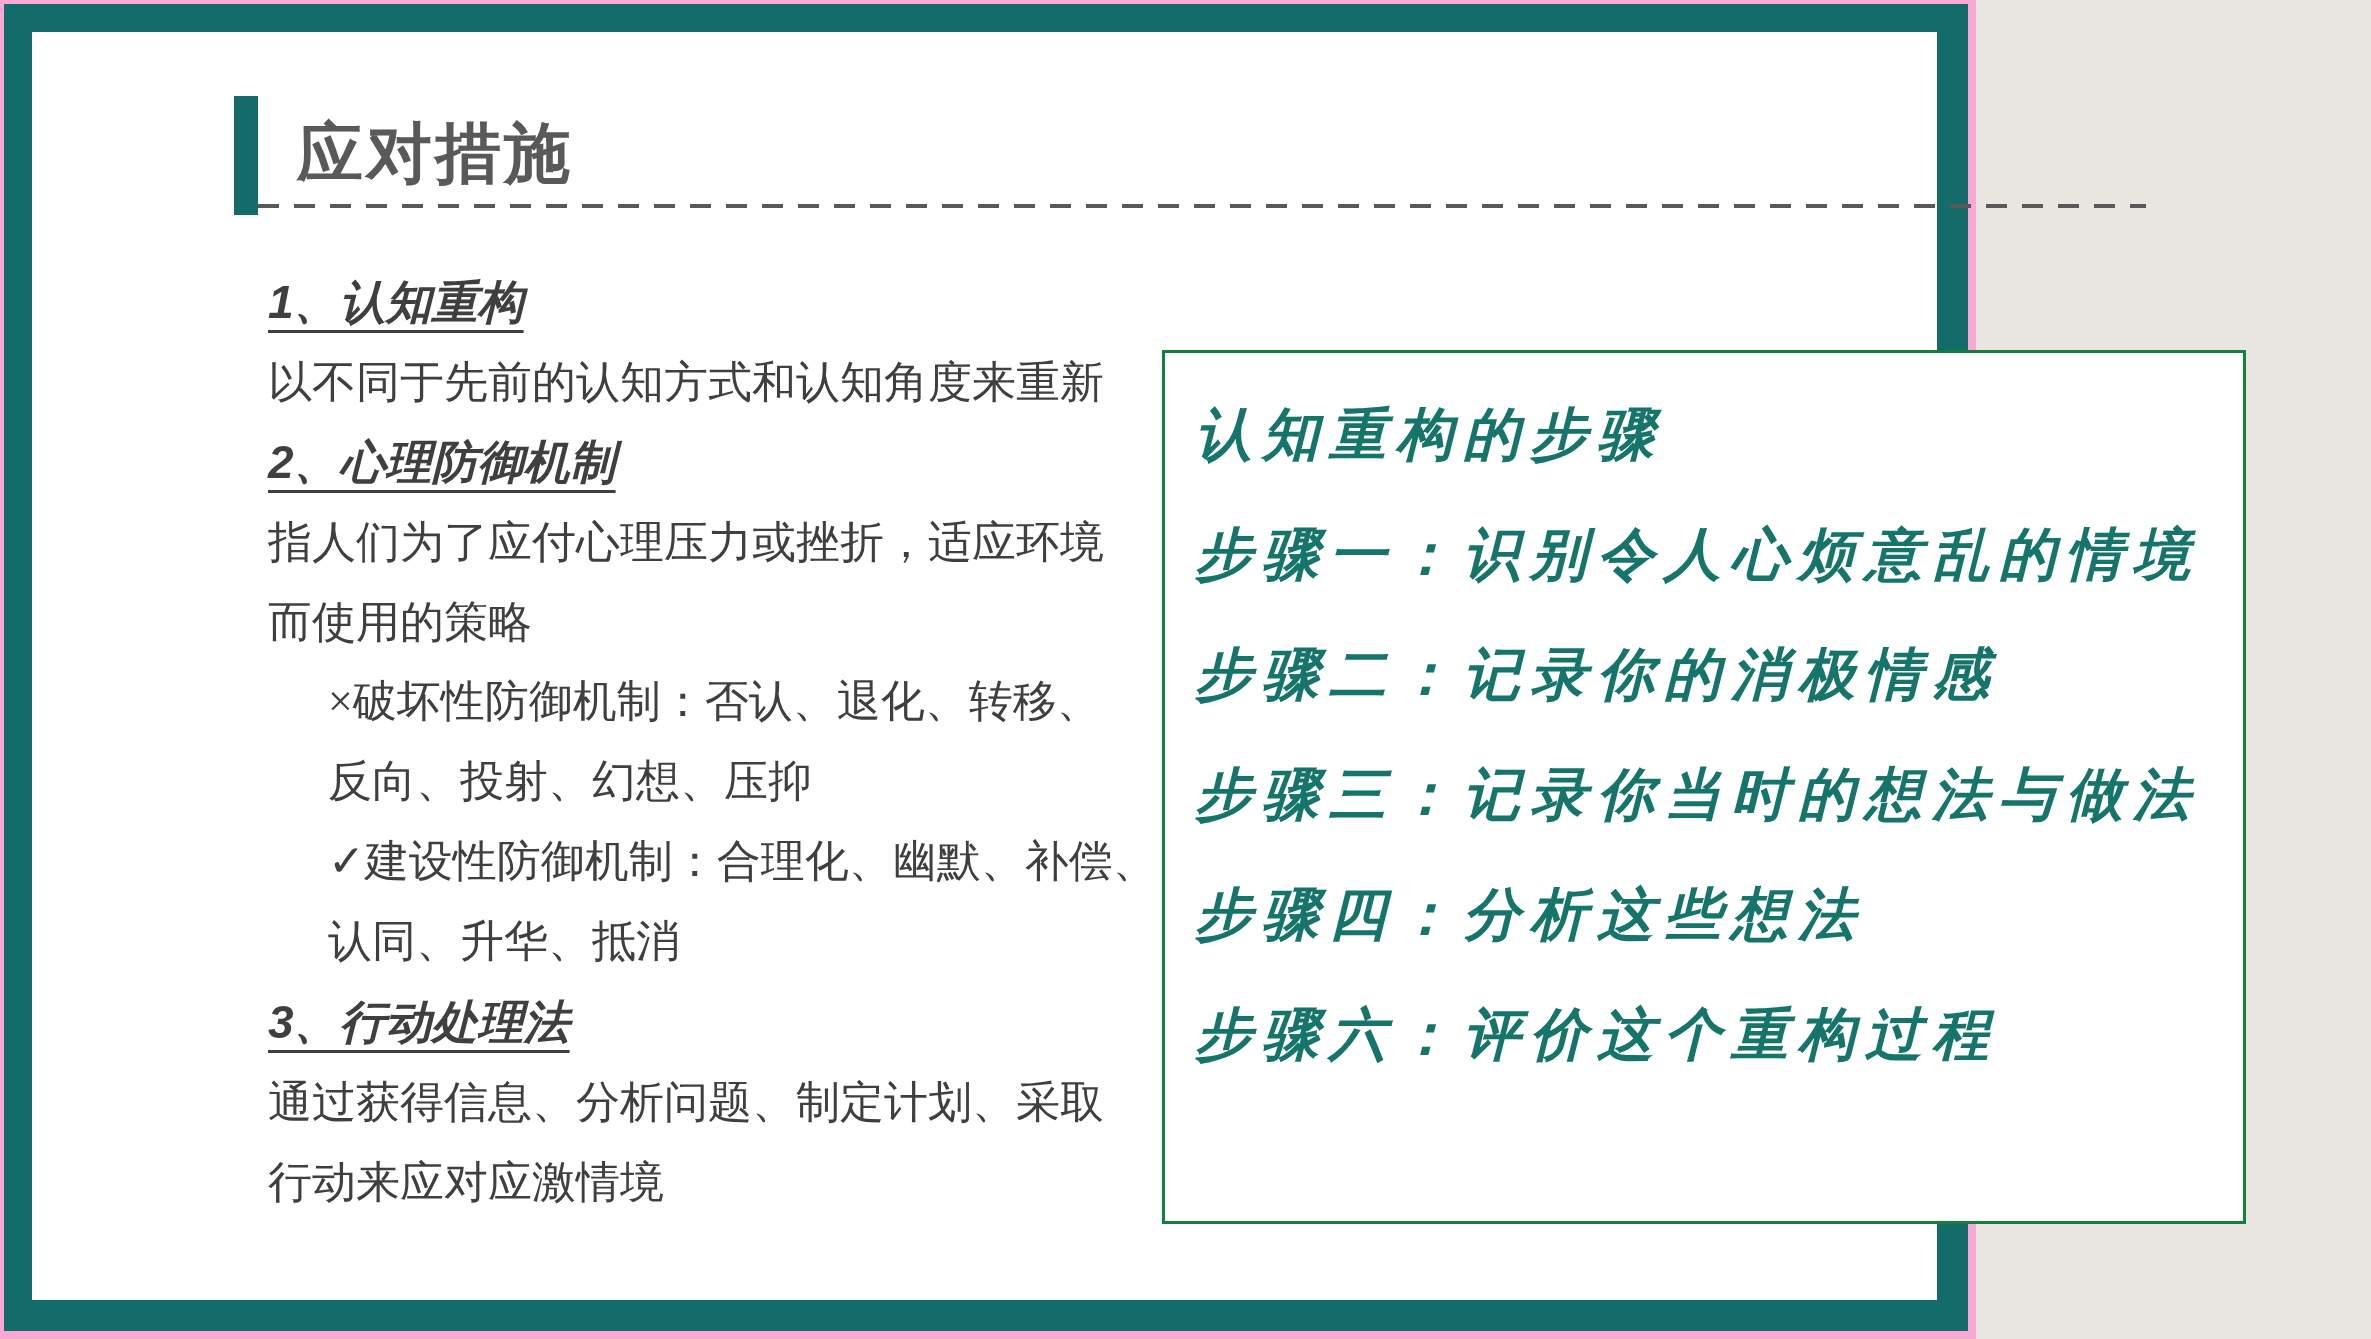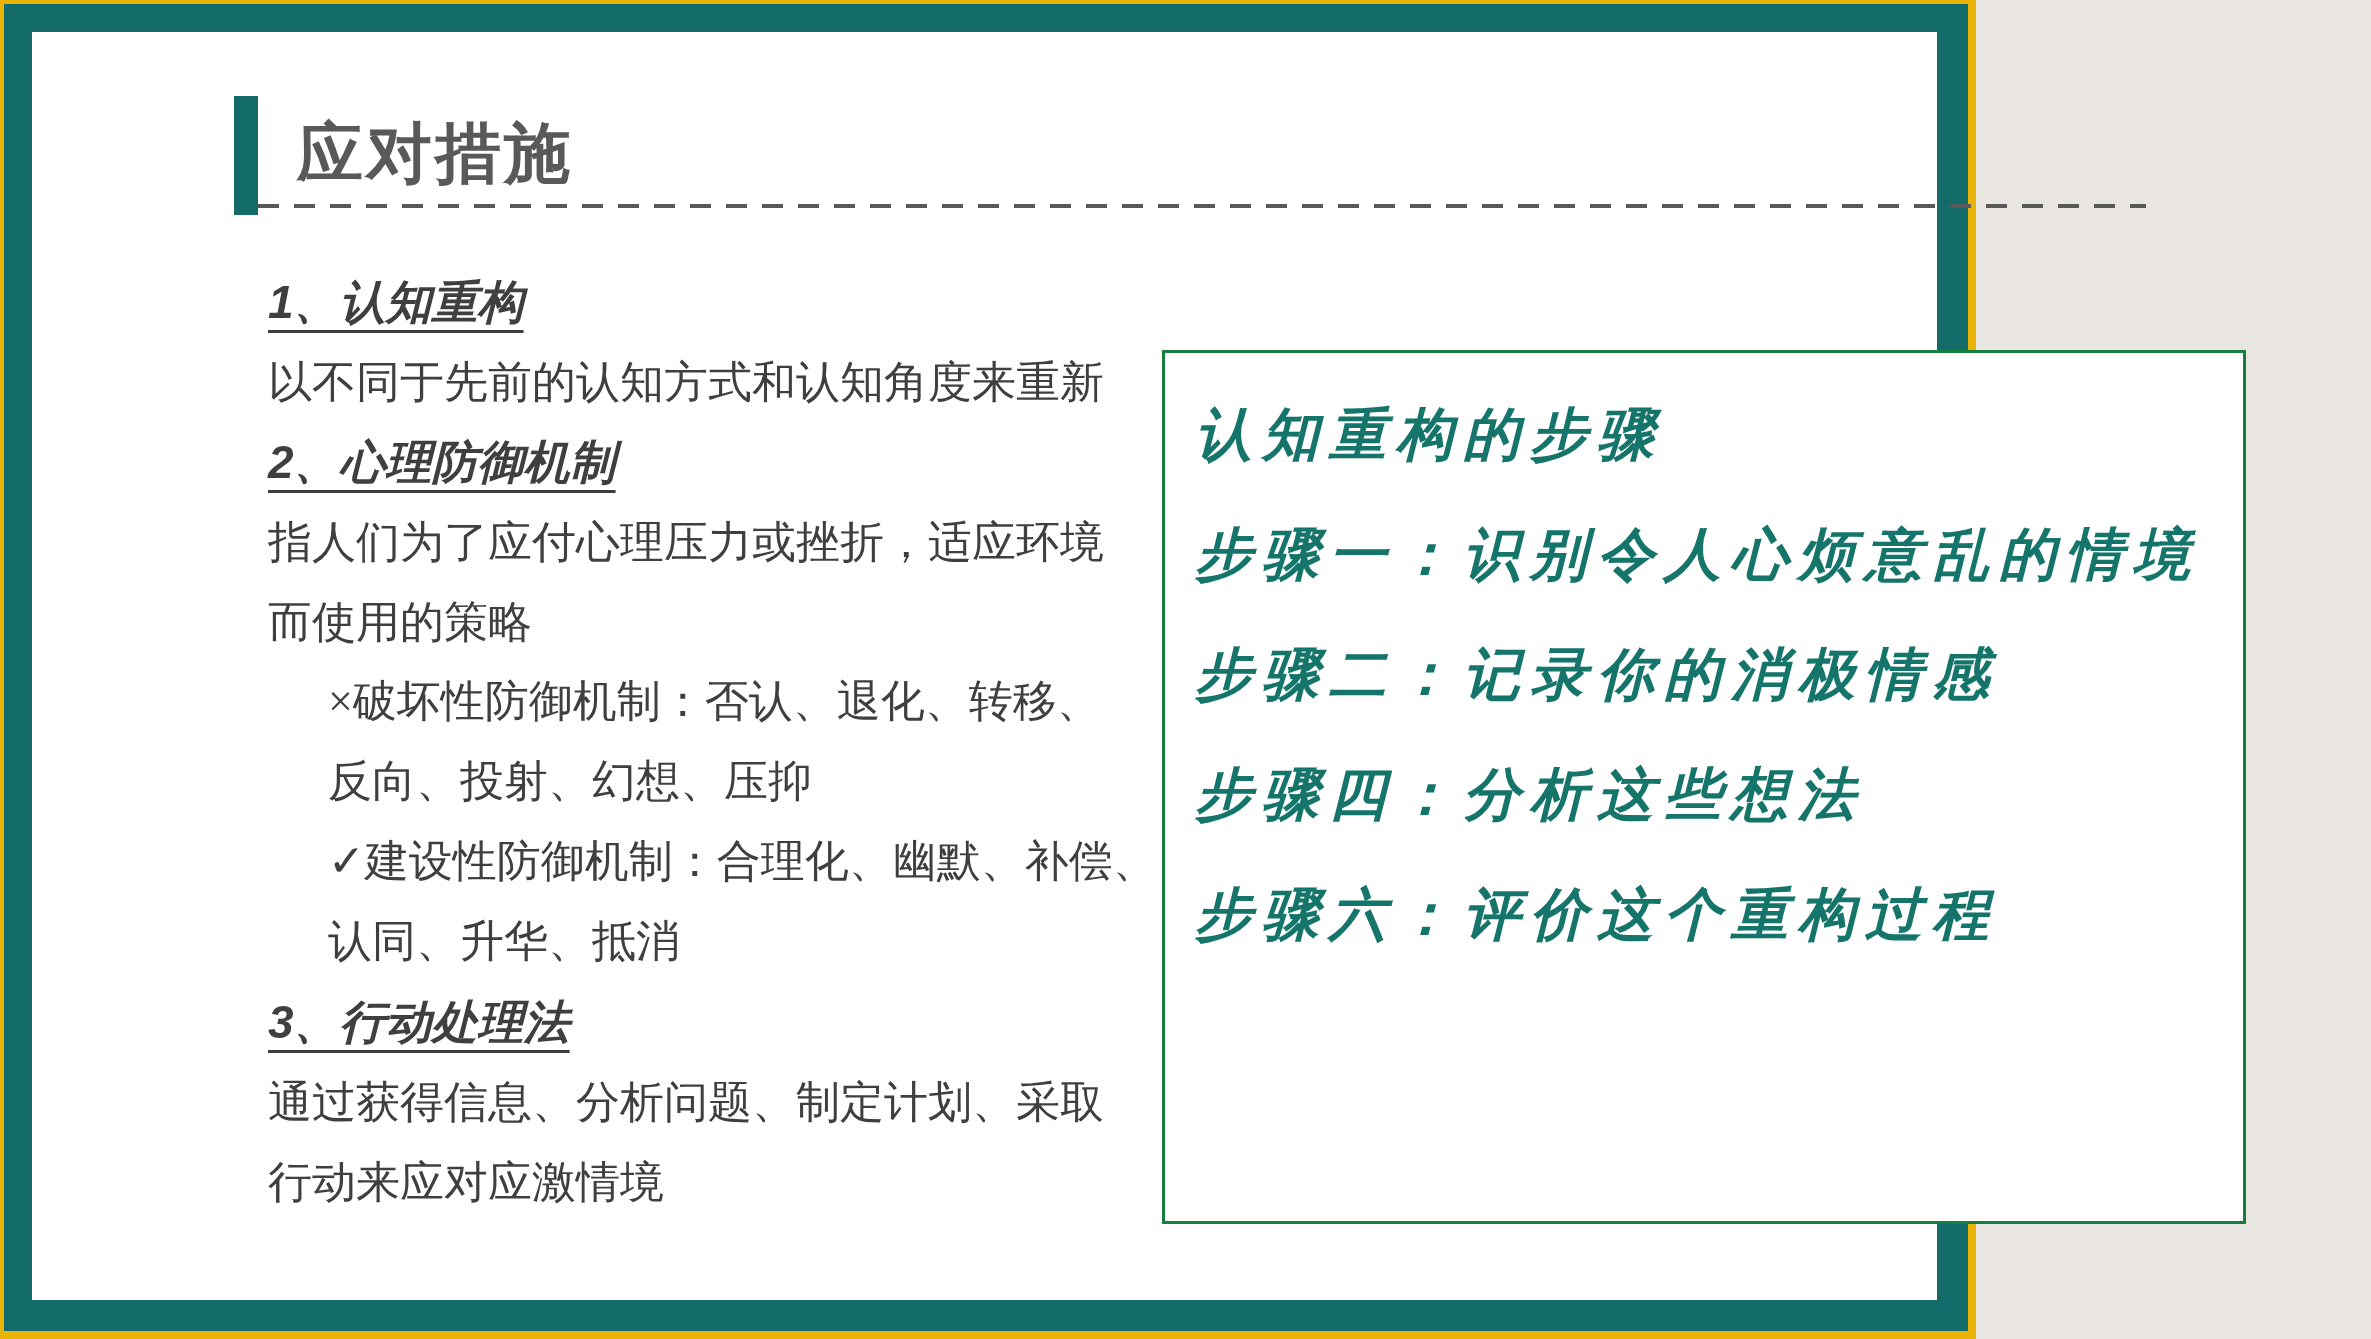--- a/index.html
+++ b/index.html
@@ -2,21 +2,21 @@
 <html><head>
 <meta charset="utf-8">
 <style>
   html,body{margin:0;padding:0;}
   body{
     width:2371px;height:1339px;
     background:#e9e6e2;
     font-family:"Liberation Sans","DejaVu Sans",sans-serif;
     overflow:hidden;
   }
-  .slide{position:relative;width:1976px;height:1339px;background:#eab308;}
+  .slide{position:relative;width:1976px;height:1339px;background:#f9a8d4;}
   .frame{
     position:absolute;left:4px;top:4px;right:8px;bottom:8px;
     background:#146c6a;
   }
   .canvas{
     position:absolute;left:28px;top:28px;right:31px;bottom:31px;
     background:#ffffff;
   }
   
   .title-bar{
@@ -89,16 +89,17 @@
 
     <div class="row heading">3、行动处理法</div>
     <div class="row">通过获得信息、分析问题、制定计划、采取</div>
     <div class="row">行动来应对应激情境</div>
   </div>
 
   <div class="steps-box">
     <div class="step-line">认知重构的步骤</div>
     <div class="step-line">步骤一：识别令人心烦意乱的情境</div>
     <div class="step-line">步骤二：记录你的消极情感</div>
+    <div class="step-line">步骤三：记录你当时的想法与做法</div>
     <div class="step-line">步骤四：分析这些想法</div>
     <div class="step-line">步骤六：评价这个重构过程</div>
   </div>
 </div>
 
 </body></html>

